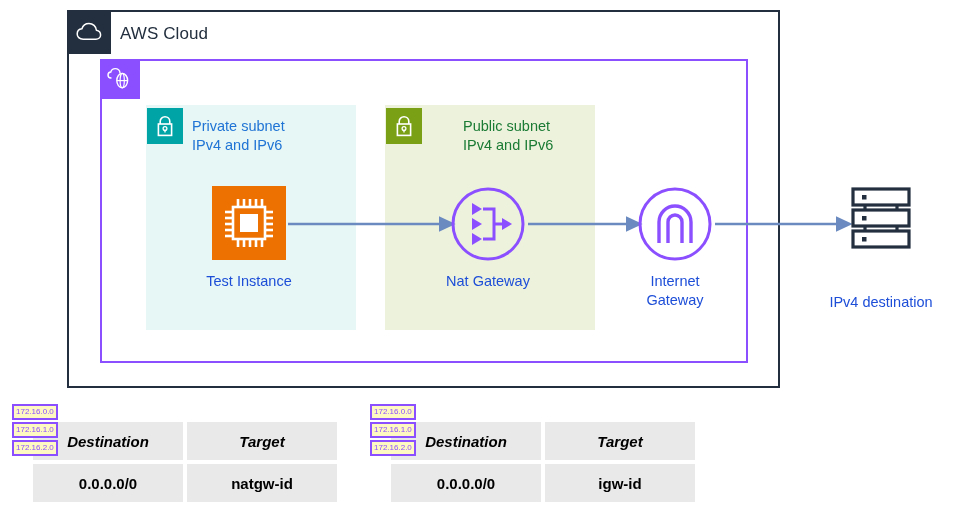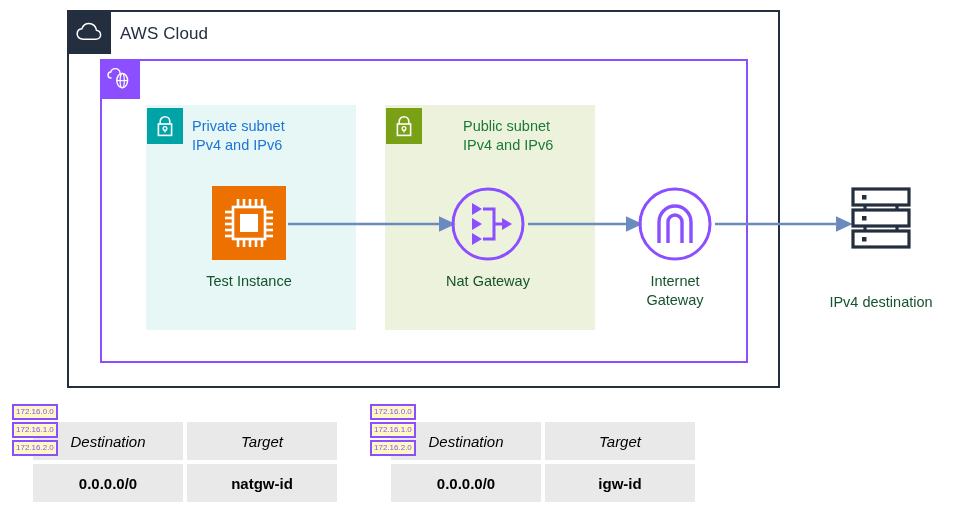--- a/index.html
+++ b/index.html
@@ -124,21 +124,21 @@
     position: absolute;
     display: flex;
     align-items: center;
     justify-content: center;
   }
   .node-label {
     position: absolute;
     text-align: center;
     font-size: 14.5px;
     line-height: 19px;
-    color: #14532d;
+    color: #1d4ed8;
     white-space: pre-line;
   }
 
   #ec2-icon { left: 212px; top: 186px; width: 74px; height: 74px; background: #ED7100; }
   #ec2-label { left: 171px; top: 272px; width: 156px; }
 
   #natgw-icon { left: 450px; top: 186px; width: 76px; height: 76px; }
   #natgw-label { left: 410px; top: 272px; width: 156px; }
 
   #igw-icon { left: 637px; top: 186px; width: 76px; height: 76px; }
@@ -171,21 +171,21 @@
   .rt-cell {
     background: #E9E9E9;
     display: flex;
     align-items: center;
     justify-content: center;
     font-size: 15px;
     color: #000000;
   }
   .rt-head {
     font-style: italic;
-    font-weight: normal;
+    font-weight: bold;
   }
   .rt-body {
     font-weight: bold;
   }
 
   
   .cidr-stack {
     position: absolute;
     display: flex;
     flex-direction: column;

